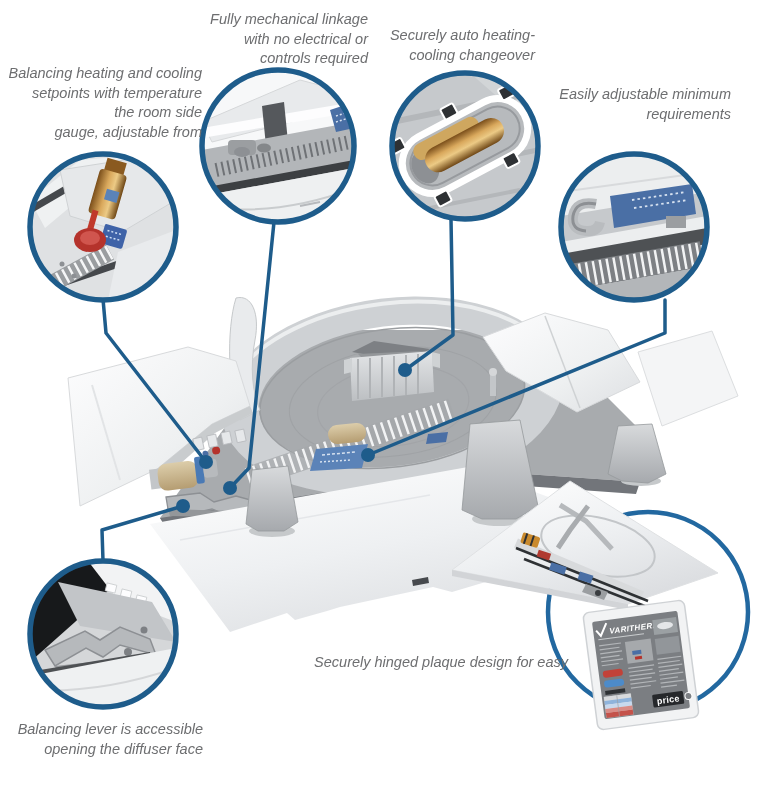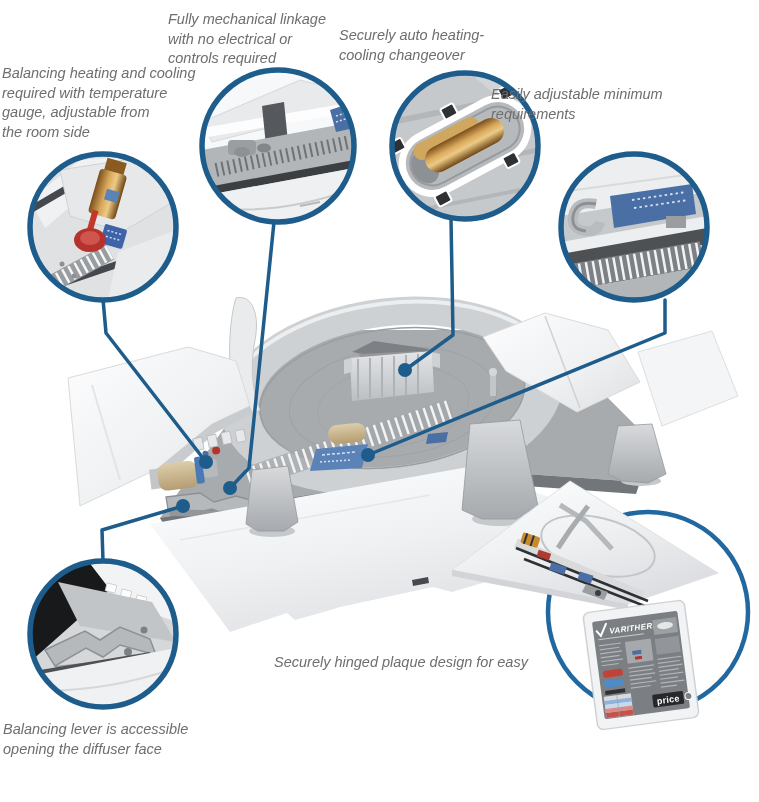--- a/index.html
+++ b/index.html
@@ -1,19 +1,19 @@
 <!DOCTYPE html>
 <html><head>
 <meta charset="utf-8">
 <style>
   html,body{margin:0;padding:0;background:#ffffff;}
   .canvas{position:relative;width:759px;height:802px;background:#ffffff;overflow:hidden;
           font-family:"Liberation Sans",sans-serif;}
   .art{position:absolute;left:0;top:0;}
-  .caption{position:absolute;text-align:left;font-style:italic;font-size:14.5px;
+  .caption{position:absolute;text-align:right;font-style:italic;font-size:14.5px;
            line-height:19.5px;color:#6d6e70;}
   .caption div{white-space:nowrap;}
 </style>
 </head>
 <body>
 
 <div class="canvas">
 
 <svg class="art" width="759" height="802" viewBox="0 0 759 802">
   <defs>
@@ -369,23 +369,23 @@
       <polygon points="40,670 150,652 150,660 40,678" fill="#4e5154"></polygon>
       <polygon points="30,676 176,648 176,707 30,707" fill="#eff1f2"></polygon>
       <path d="M30,690 Q100,694 176,668" fill="none" stroke="#d5d7d9" stroke-width="2"></path>
     </g>
     <circle cx="103" cy="634" r="73" fill="none" stroke="#1e5c8b" stroke-width="5.5"></circle>
   </g>
 </svg>
 
   <div class="caption" style="left:2px;top:64px;width:200px;">
     <div>Balancing heating and cooling</div>
-    <div>required with temperature</div>
+    <div>setpoints with temperature</div>
+    <div>the room side</div>
     <div>gauge, adjustable from</div>
-    <div>the room side</div>
   </div>
 
   <div class="caption" style="left:168px;top:10px;width:200px;">
     <div>Fully mechanical linkage</div>
     <div>with no electrical or</div>
     <div>controls required</div>
   </div>
 
   <div class="caption" style="left:339px;top:26px;width:196px;">
     <div>Securely auto heating-</div>
@@ -395,17 +395,17 @@
   <div class="caption" style="left:491px;top:85px;width:240px;">
     <div>Easily adjustable minimum</div>
     <div>requirements</div>
   </div>
 
   <div class="caption" style="left:3px;top:720px;width:200px;">
     <div>Balancing lever is accessible</div>
     <div>opening the diffuser face</div>
   </div>
 
-  <div class="caption" style="left:274px;top:653px;width:310px;">
+  <div class="caption" style="left:258px;top:653px;width:310px;">
     <div>Securely hinged plaque design for easy</div>
   </div>
 
 </div>
 
 </body></html>

